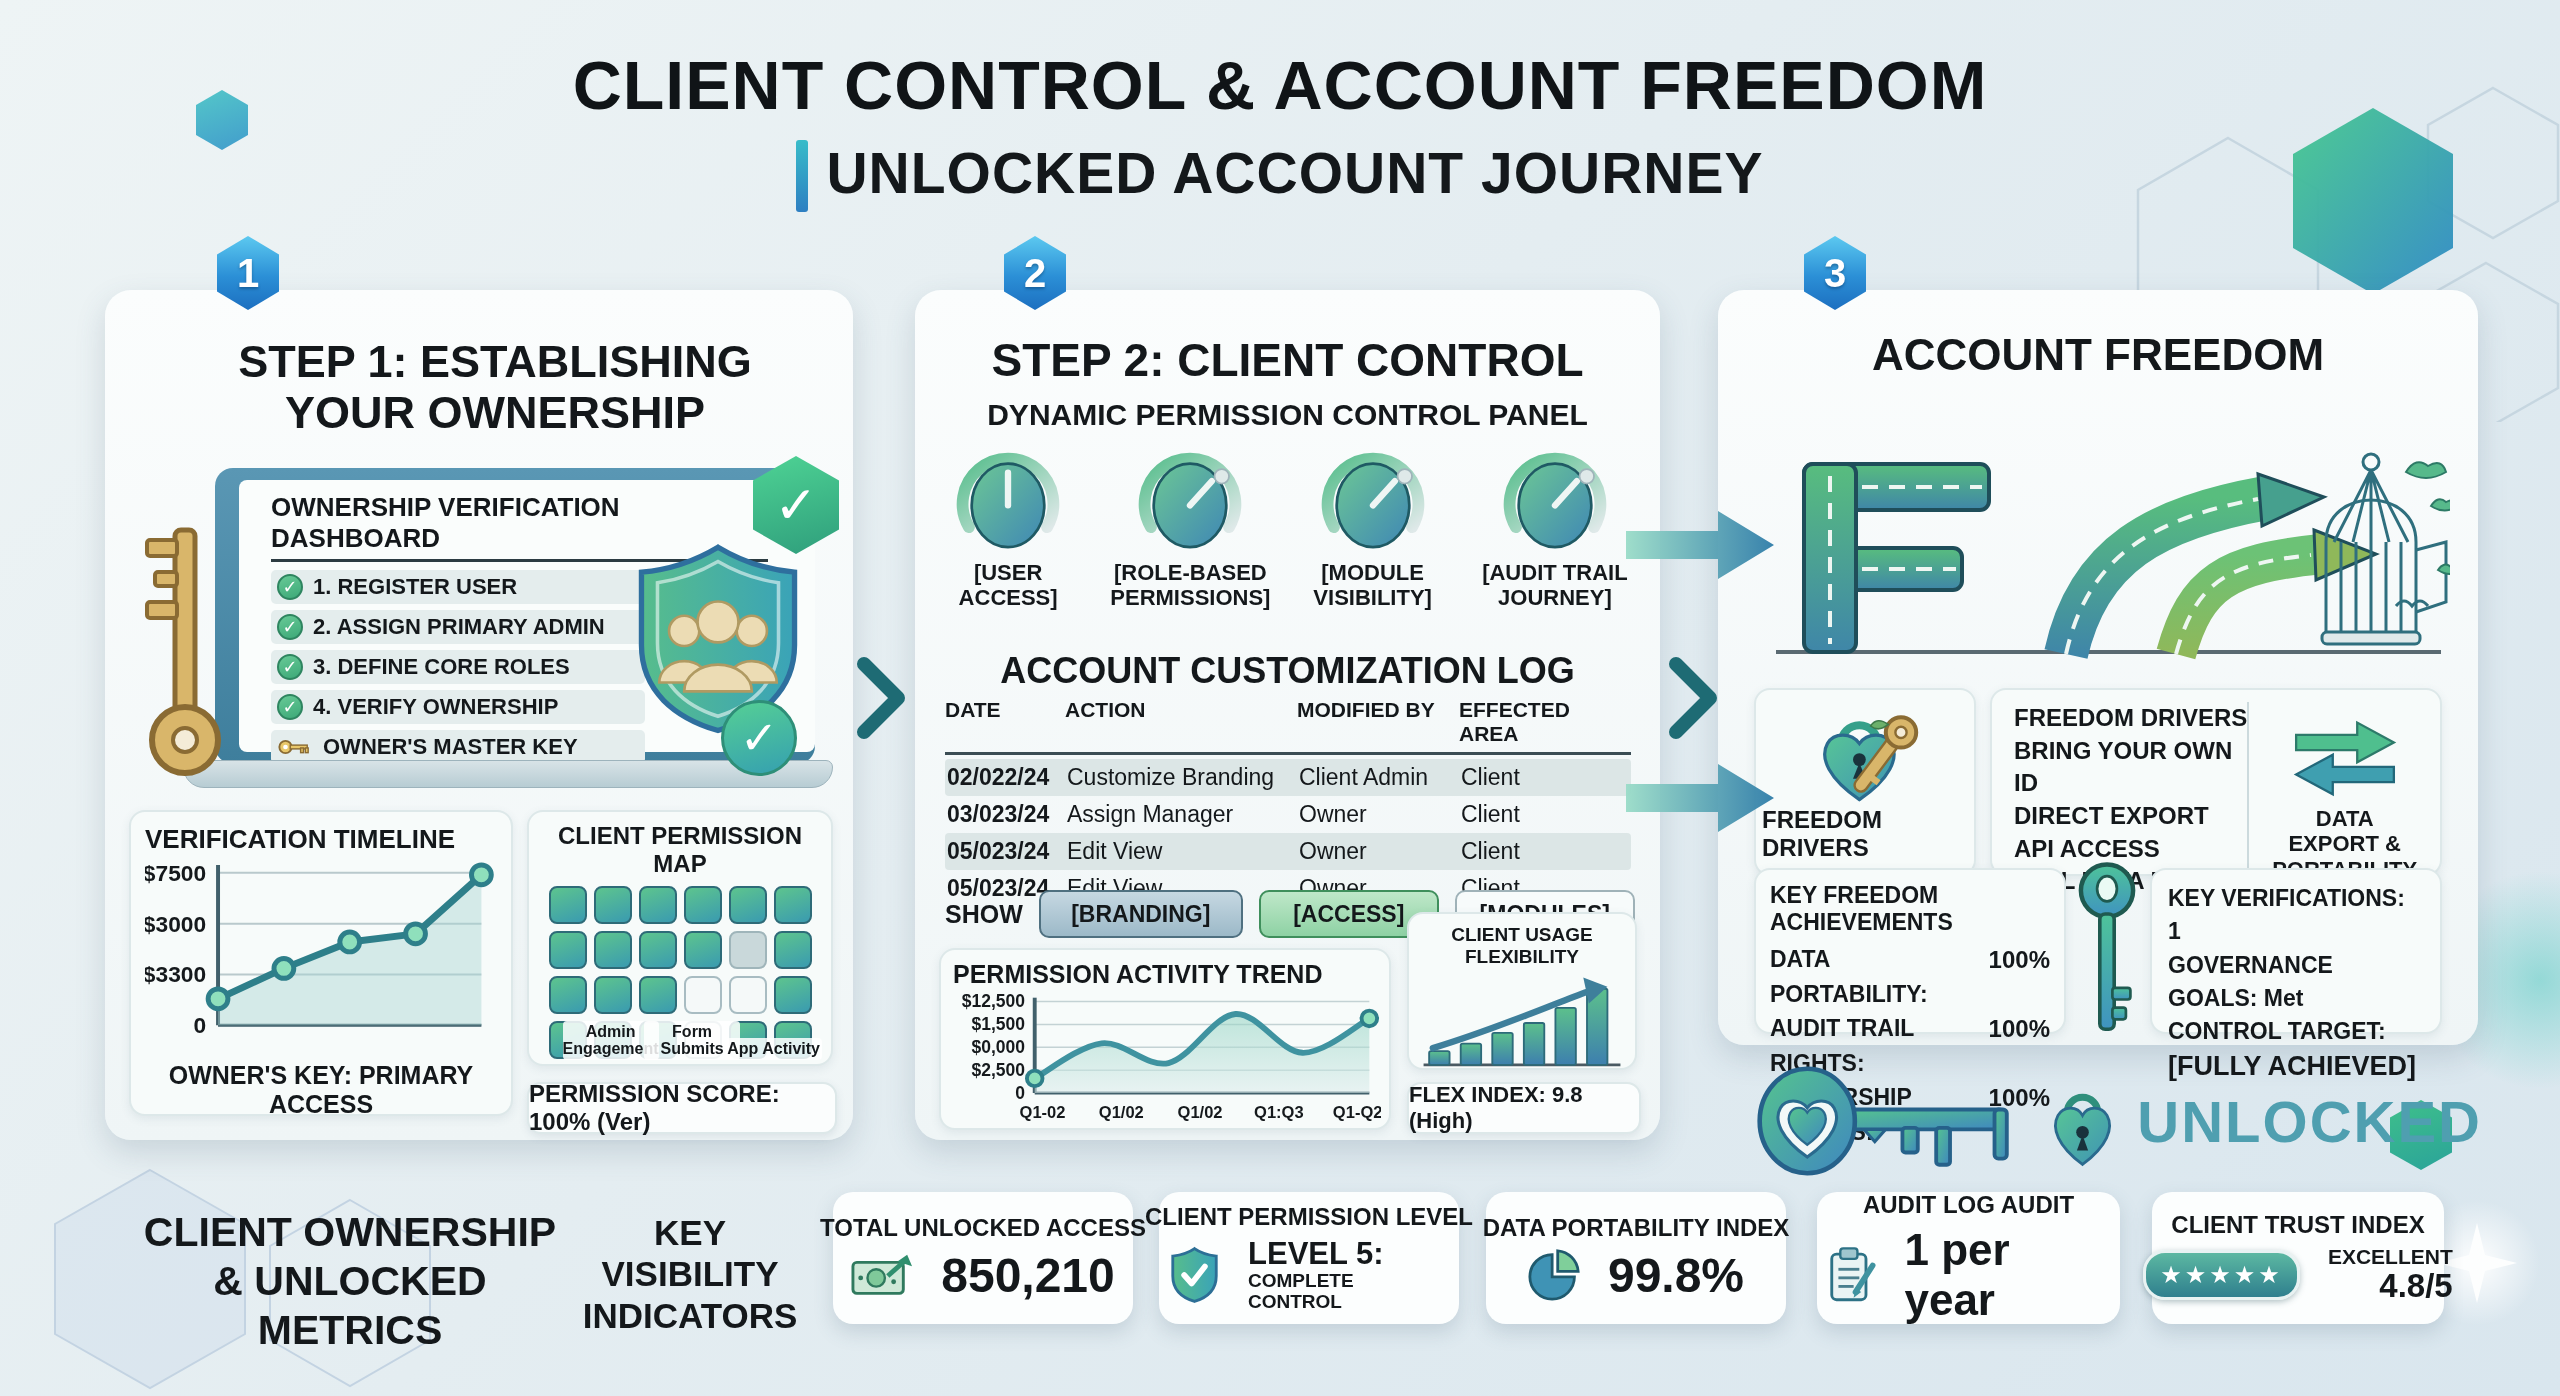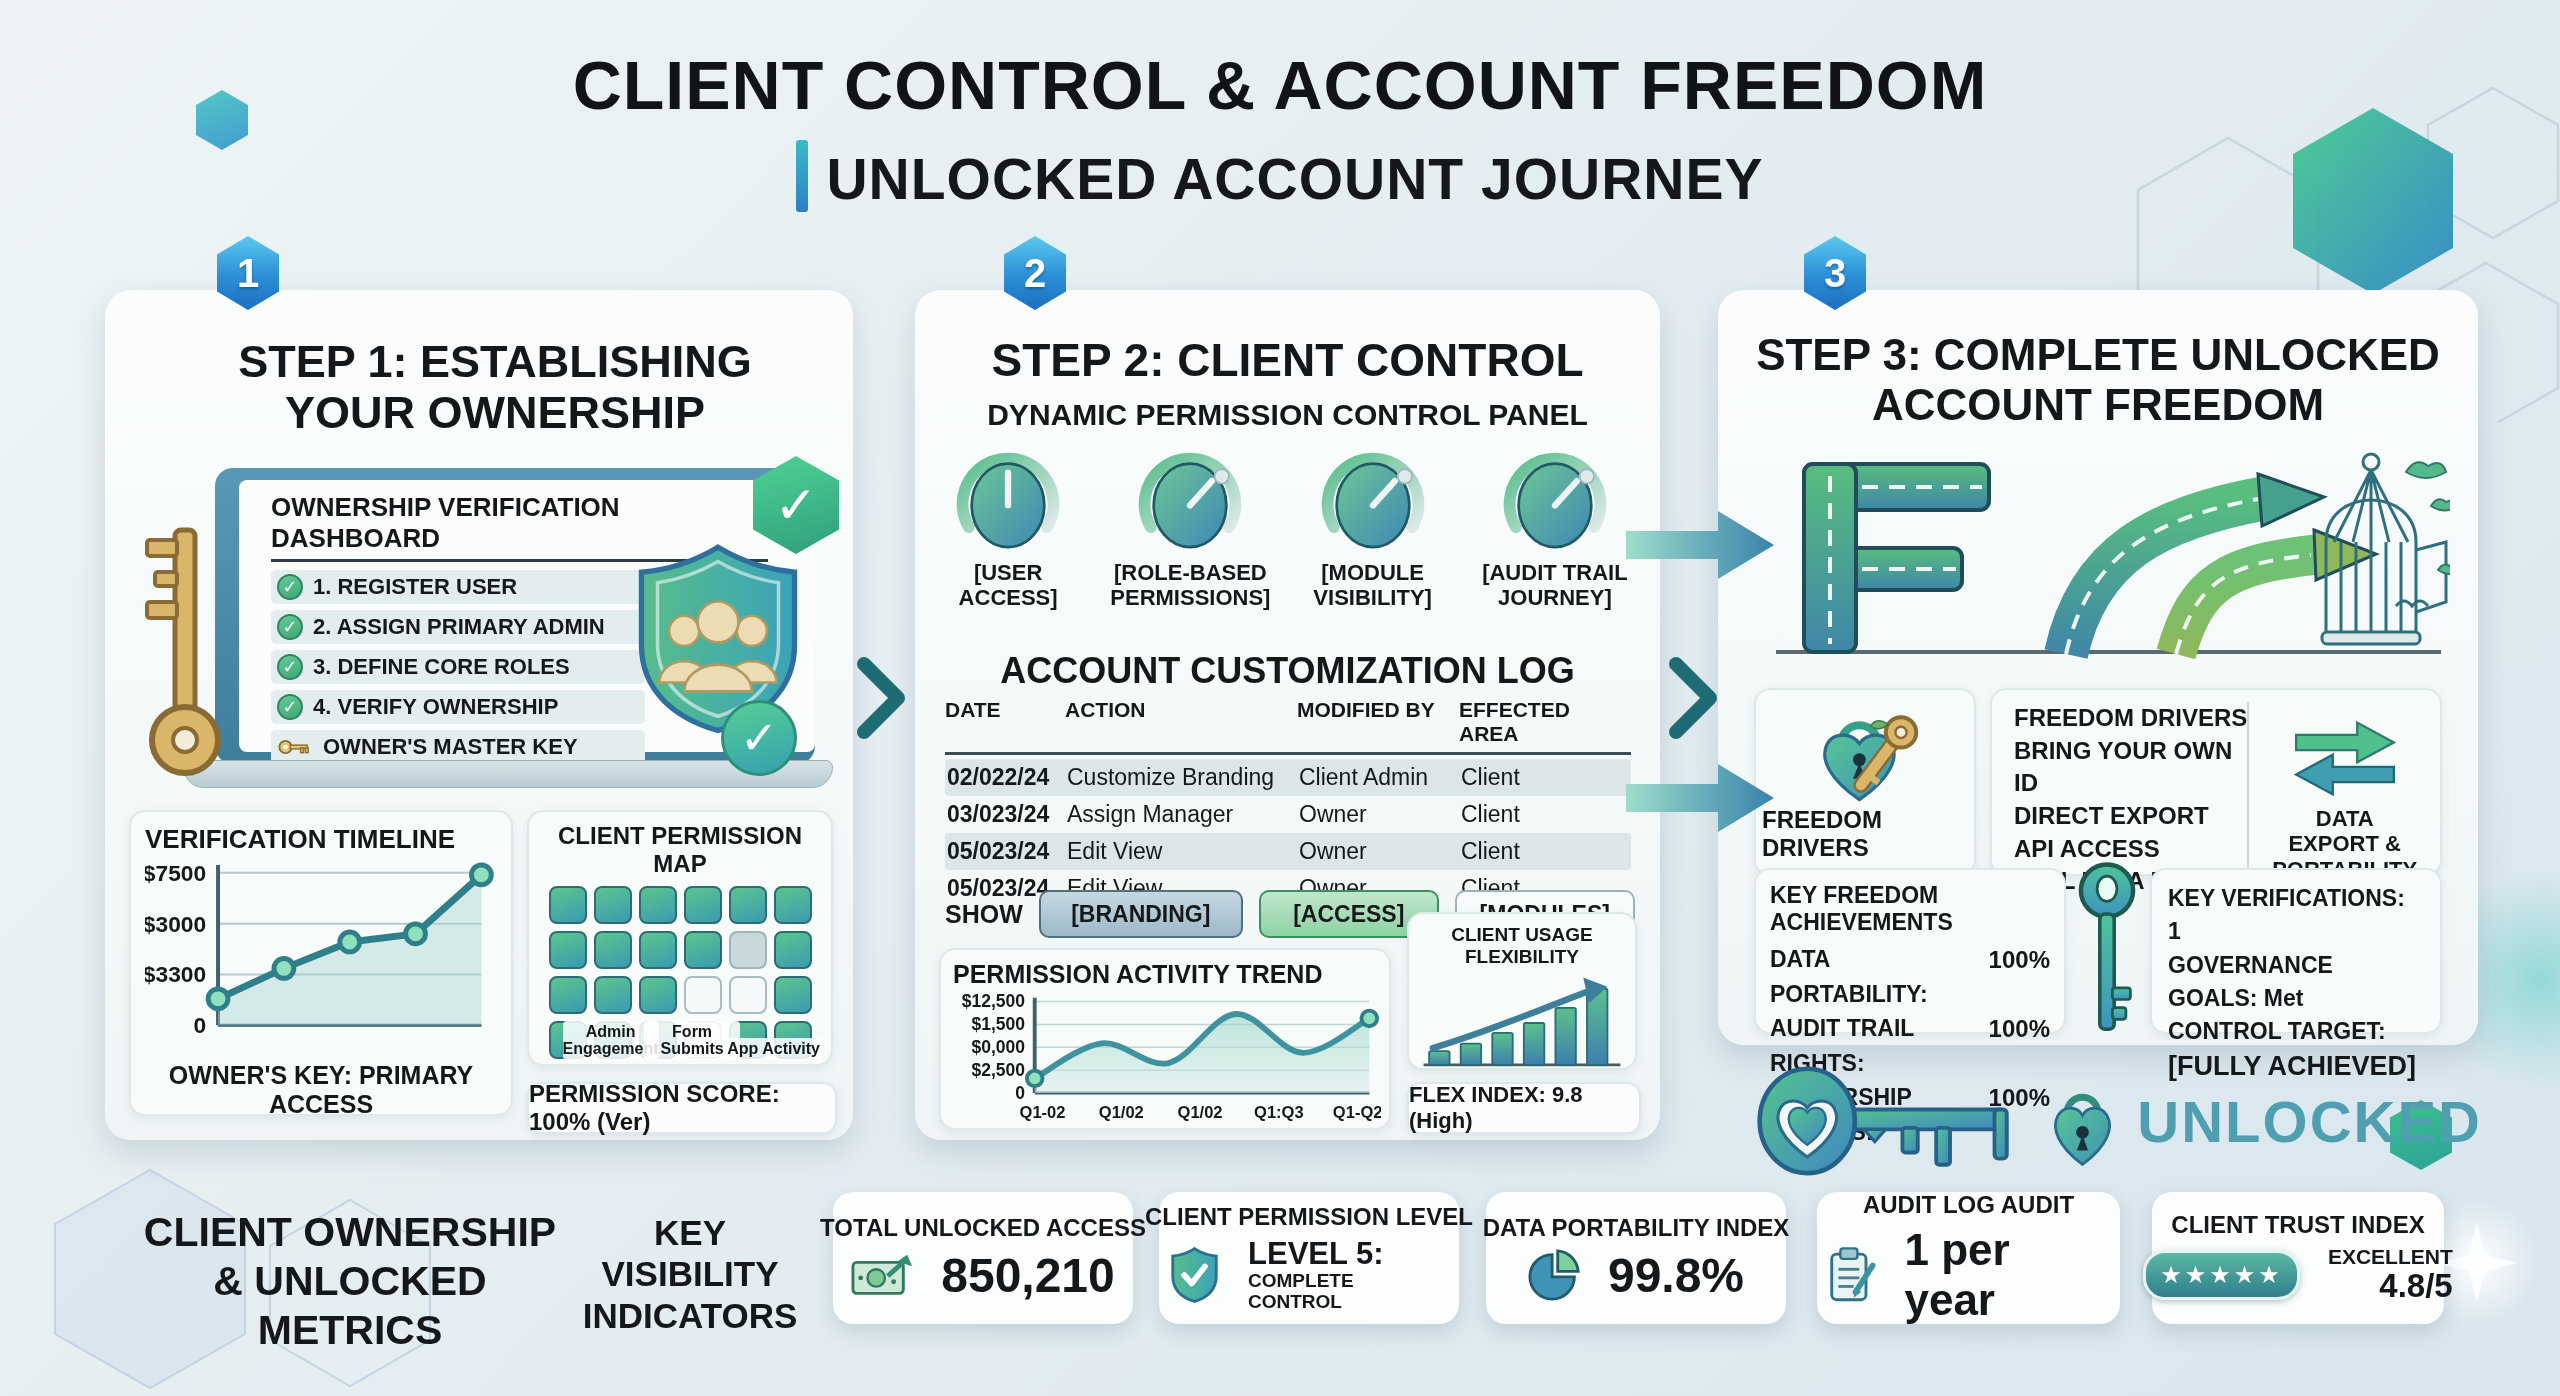--- a/index.html
+++ b/index.html
@@ -2,21 +2,21 @@
 <html><head>
 <meta charset="utf-8">
 <style>
   html,body{margin:0;padding:0;background:#fff;}
   .canvas{position:relative;width:2560px;height:1396px;overflow:hidden;
     font-family:"Liberation Sans","DejaVu Sans",sans-serif;color:#14181b;
     background:linear-gradient(135deg,#eef4f5 0%,#e4edf1 45%,#d9e6ee 100%);}
   .abs{position:absolute;}
   
   .main-title{left:0;right:0;top:46px;text-align:center;font-size:68px;font-weight:900;letter-spacing:1px;color:#101417;}
-  .subtitle-row{left:0;right:0;top:140px;display:flex;justify-content:center;align-items:flex-end;gap:18px;}
+  .subtitle-row{left:0;right:0;top:140px;display:flex;justify-content:center;align-items:flex-start;gap:18px;}
   .subtitle-bar{width:12px;height:72px;border-radius:3px;background:linear-gradient(180deg,#38bcc9,#2e7fc2);}
   .subtitle-text{font-size:57px;font-weight:900;letter-spacing:1px;color:#14181b;}
   
   .hex{clip-path:polygon(50% 0,100% 25%,100% 75%,50% 100%,0 75%,0 25%);}
   .hex-title{left:196px;top:90px;width:52px;height:60px;background:linear-gradient(160deg,#43c2c4,#2f93c8);opacity:.9;}
   .hex-sm1{left:1602px;top:1048px;width:58px;height:66px;background:linear-gradient(160deg,#49c5a4,#2f86c6);opacity:.95;}
   .hex-sm2{left:2390px;top:1100px;width:62px;height:70px;background:linear-gradient(160deg,#3fc08a,#2aa39a);box-shadow:0 0 34px rgba(60,210,170,.8);}
   .glow-teal{left:2430px;top:870px;width:220px;height:220px;background:radial-gradient(circle,rgba(90,205,195,.55),rgba(90,205,195,0) 70%);}
   .glow-amber{left:110px;top:420px;width:280px;height:400px;background:radial-gradient(circle,rgba(242,183,96,.32),rgba(242,183,96,0) 70%);}
   .sparkle{left:2412px;top:1198px;width:130px;height:130px;background:radial-gradient(circle,rgba(255,255,255,.95),rgba(255,255,255,0) 68%);}
@@ -435,21 +435,20 @@
           <rect x="180" y="18.095238095238102" width="22" height="81.9047619047619" rx="2" fill="url(#gbar)" stroke="#2d6b7a" stroke-width="2"></rect>
           <path d="M14,82 C80,62 130,40 178,22" fill="none" stroke="#3e7f9b" stroke-width="7" stroke-linecap="round"></path>
           <polygon points="176,6 202,16 182,34" fill="#3e7f9b"></polygon>
         </svg>
     </div>
     <div class="abs pillcard flex-pill">FLEX INDEX: 9.8 (High)</div>
   </div>
 
   <div class="abs panel panel3">
     <div class="abs step-title" style="top:40px;font-size:44px;">
-      <div>STEP 3: COMPLETE UNLOCKED</div>
       <div>ACCOUNT FREEDOM</div>
     </div>
 
     <svg class="abs" style="left:28px;top:152px;" width="704" height="228" viewBox="0 0 704 228">
       <defs>
         <linearGradient id="groad" x1="0" y1="0" x2="0" y2="1">
             <stop offset="0" stop-color="#58bd7e"></stop>
             <stop offset="1" stop-color="#3f86a8"></stop>
           </linearGradient>
         <linearGradient id="groadB" x1="0" y1="0" x2="0" y2="1">

